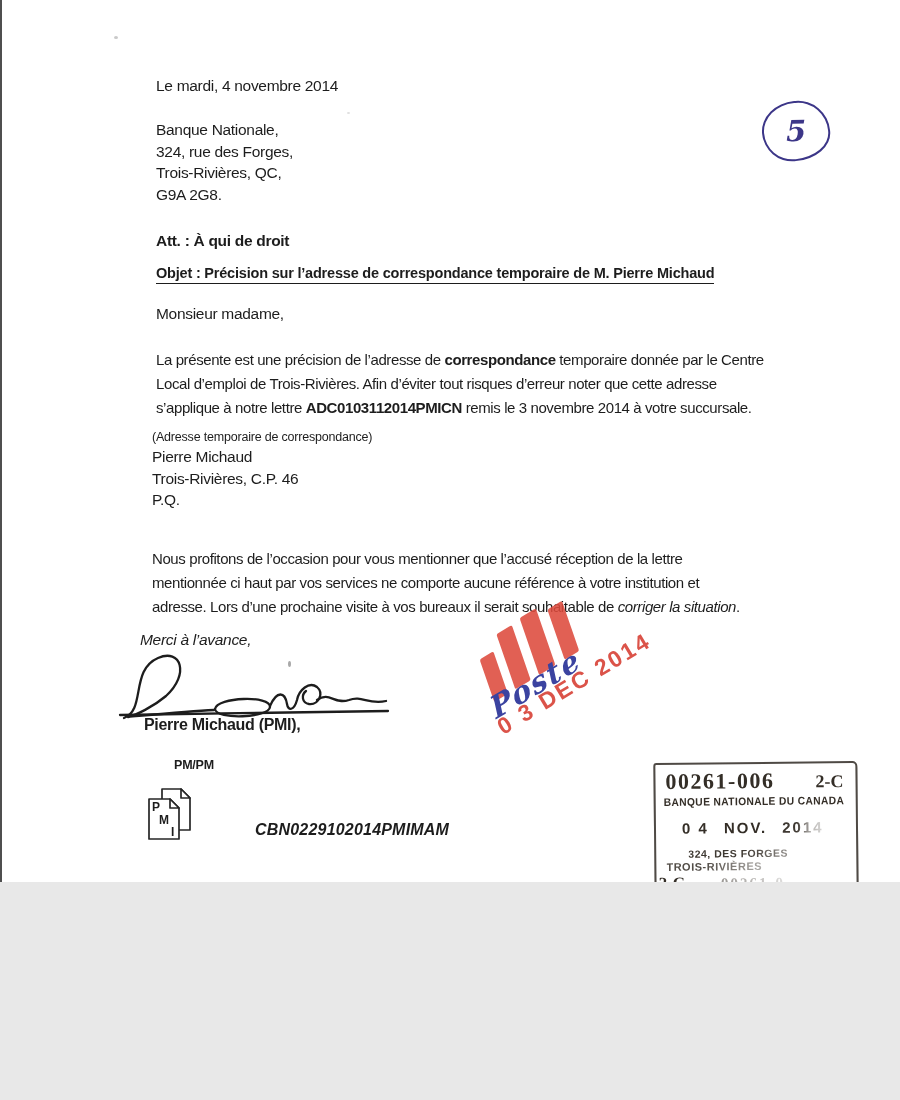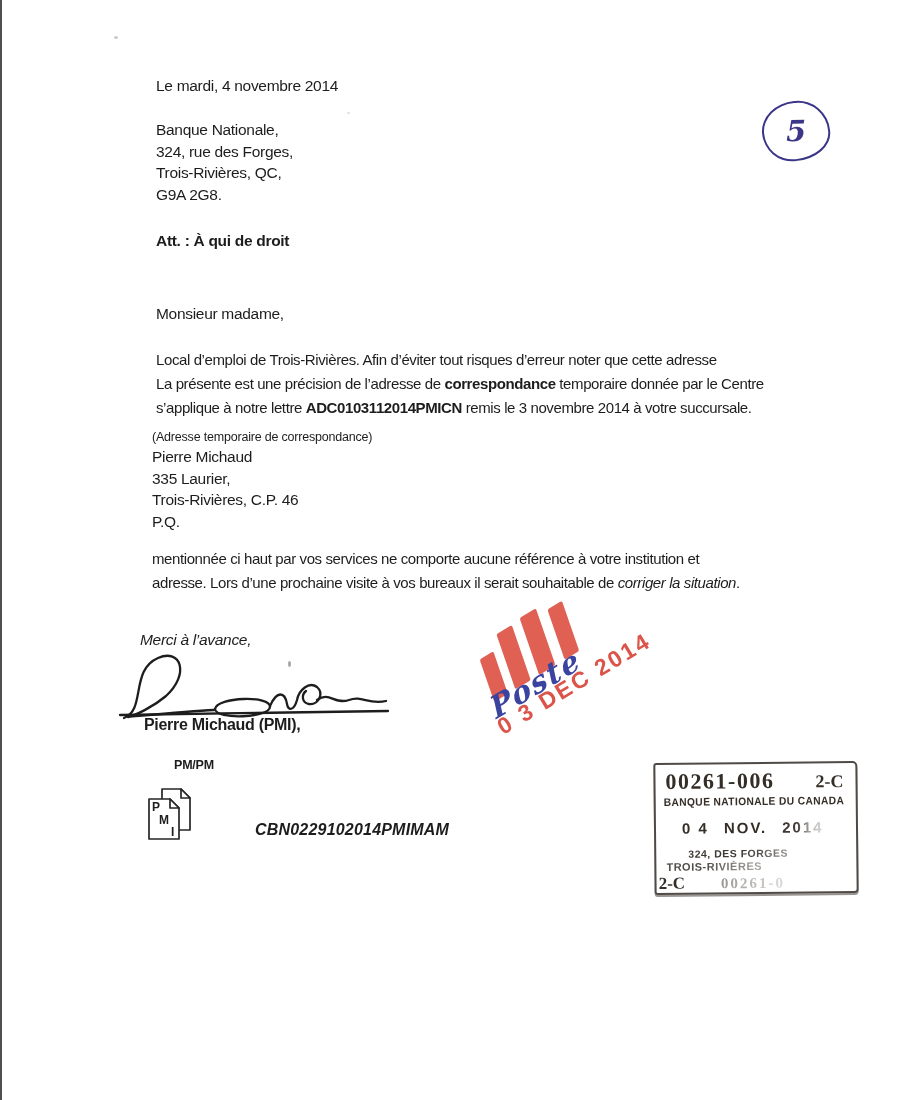--- a/index.html
+++ b/index.html
@@ -1,17 +1,17 @@
 <!DOCTYPE html>
 <html><head>
 <meta charset="utf-8">
 <style>
   html,body{margin:0;padding:0;background:#e8e8e8;}
   .page{
-    position:relative;width:900px;height:1100px;background:#ffffff;
+    position:relative;width:900px;height:882px;background:#ffffff;
     font-family:"Liberation Sans",sans-serif;color:#1d1d1d;overflow:hidden;
   }
   .abs{position:absolute;}
   .line{white-space:nowrap;}
   .body-text{font-size:15px;letter-spacing:-0.4px;line-height:24px;}
   .addr-text{font-size:15.5px;letter-spacing:-0.3px;line-height:21.5px;}
   .bold{font-weight:bold;}
   .italic{font-style:italic;}
   .subject{
     font-size:14.5px;font-weight:bold;letter-spacing:-0.2px;
@@ -108,40 +108,43 @@
 
   <div class="abs addr-text" style="left:156px;top:119px;">
     <div class="line">Banque Nationale,</div>
     <div class="line">324, rue des Forges,</div>
     <div class="line">Trois-Rivières, QC,</div>
     <div class="line">G9A 2G8.</div>
   </div>
 
   <div class="abs addr-text bold line" style="left:156px;top:230px;">Att. : À qui de droit</div>
 
+  <div class="abs line" style="left:156px;top:264px;">
+    <span class="subject">Objet : Précision sur l’adresse de correspondance temporaire de M. Pierre Michaud</span>
+  </div>
 
   <div class="abs addr-text line" style="left:156px;top:303px;">Monsieur madame,</div>
 
   <div class="abs body-text" style="left:156px;top:348px;">
+    <div class="line"><span>La présente est une précision de l’adresse de </span><span class="bold">correspondance</span><span> temporaire donnée par le Centre</span></div>
     <div class="line">Local d’emploi de Trois-Rivières. Afin d’éviter tout risques d’erreur noter que cette adresse</div>
-    <div class="line"><span>La présente est une précision de l’adresse de </span><span class="bold">correspondance</span><span> temporaire donnée par le Centre</span></div>
     <div class="line"><span>s’applique à notre lettre </span><span class="bold">ADC0103112014PMICN</span><span> remis le 3 novembre 2014 à votre succursale.</span></div>
   </div>
 
   <div class="abs" style="left:152px;top:430px;">
     <div class="small-label line">(Adresse temporaire de correspondance)</div>
     <div class="addr-text" style="margin-top:2px;">
       <div class="line">Pierre Michaud</div>
-      <div class="line">335 Laurier,</div>
       <div class="line">Trois-Rivières, C.P. 46</div>
       <div class="line">P.Q.</div>
     </div>
   </div>
 
   <div class="abs body-text" style="left:152px;top:547px;">
+    <div class="line">Nous profitons de l’occasion pour vous mentionner que l’accusé réception de la lettre</div>
     <div class="line">mentionnée ci haut par vos services ne comporte aucune référence à votre institution et</div>
     <div class="line"><span>adresse. Lors d’une prochaine visite à vos bureaux il serait souhaitable de </span><span class="italic">corriger la situation</span><span>.</span></div>
   </div>
 
   <div class="abs addr-text line" style="left:140px;top:629px;font-style:italic;">Merci à l’avance,</div>
 
   <svg class="abs" style="left:118px;top:648px;" width="274" height="78" viewBox="0 0 274 78">
     <g fill="none" stroke="#1d1d1d" stroke-width="2.3" stroke-linecap="round" stroke-linejoin="round">
       <path d="M6,70 C28,62 12,22 40,10 C63,0 72,26 48,48 C35,59 18,67 10,69 C42,66 72,63 96,62"></path>
       <path d="M97,61 C99,49 153,47 152,59 C151,70 98,72 97,61"></path>

